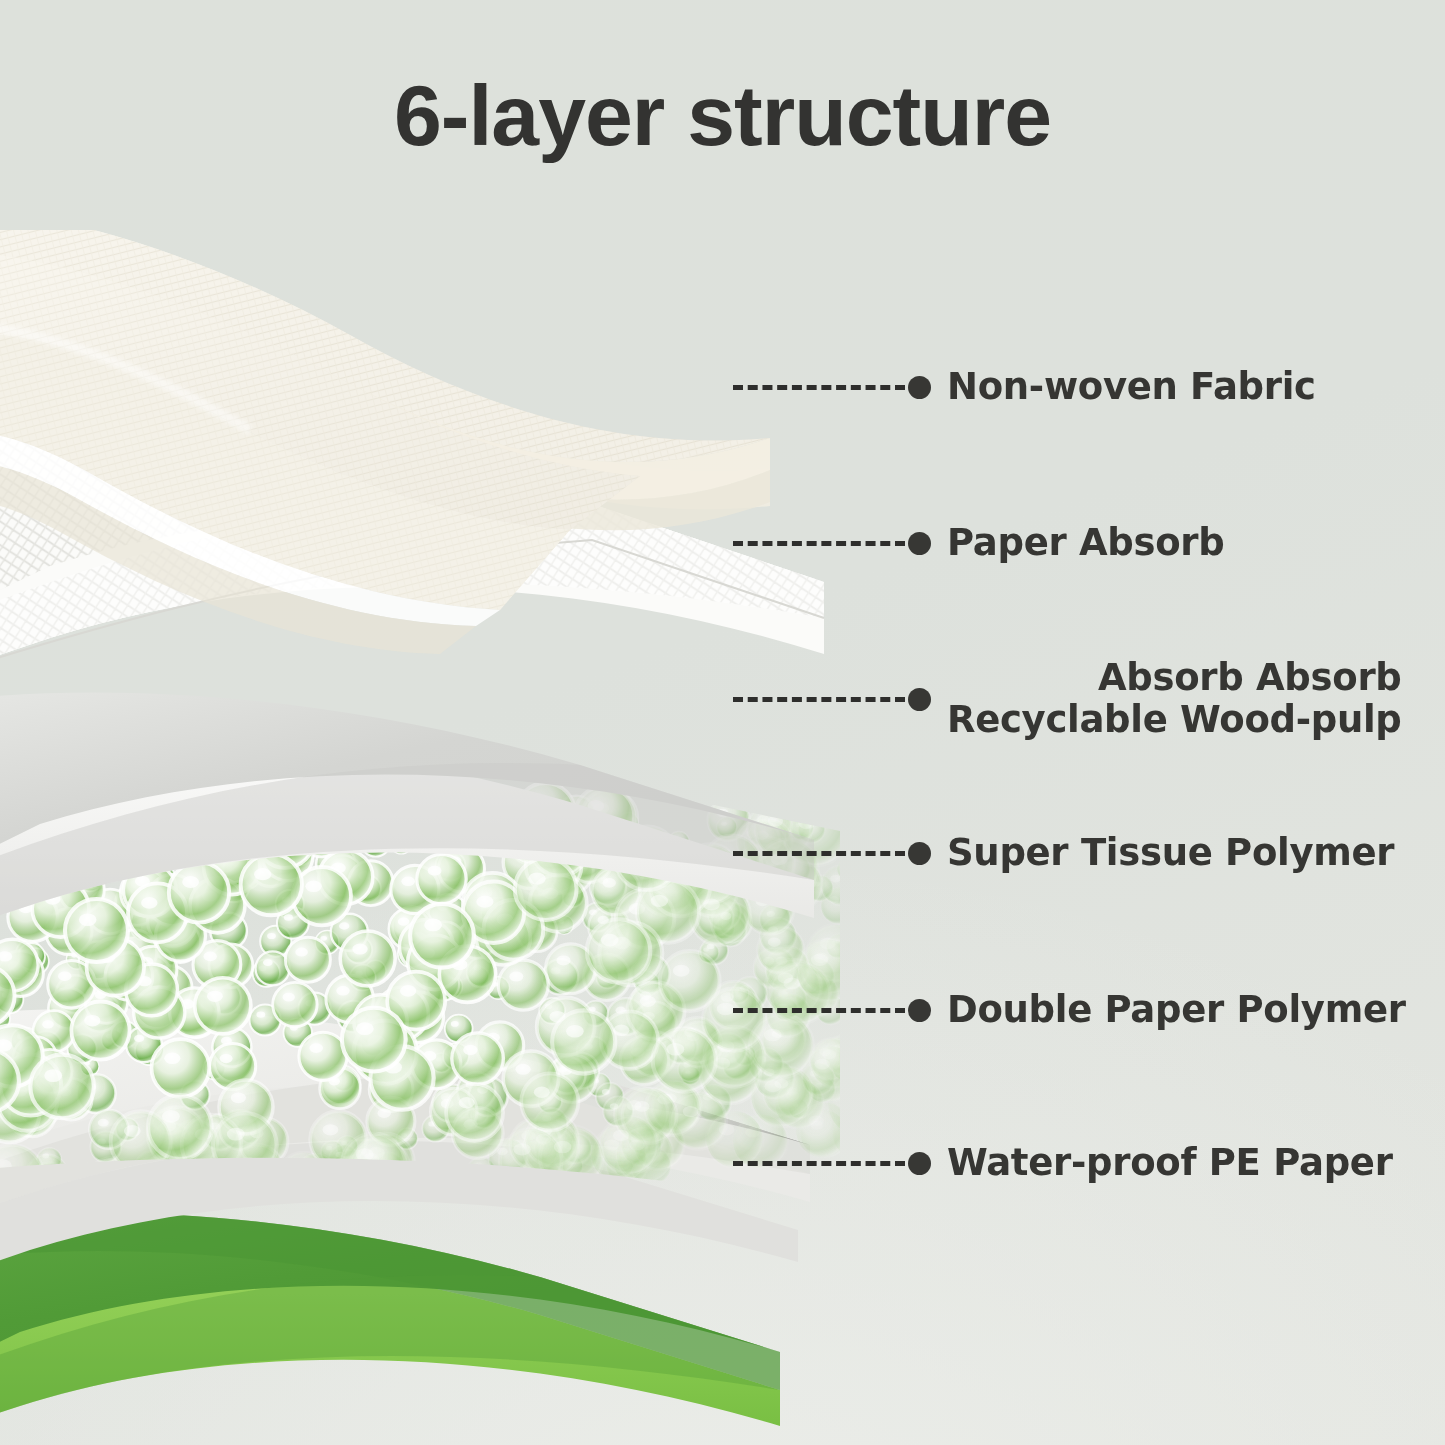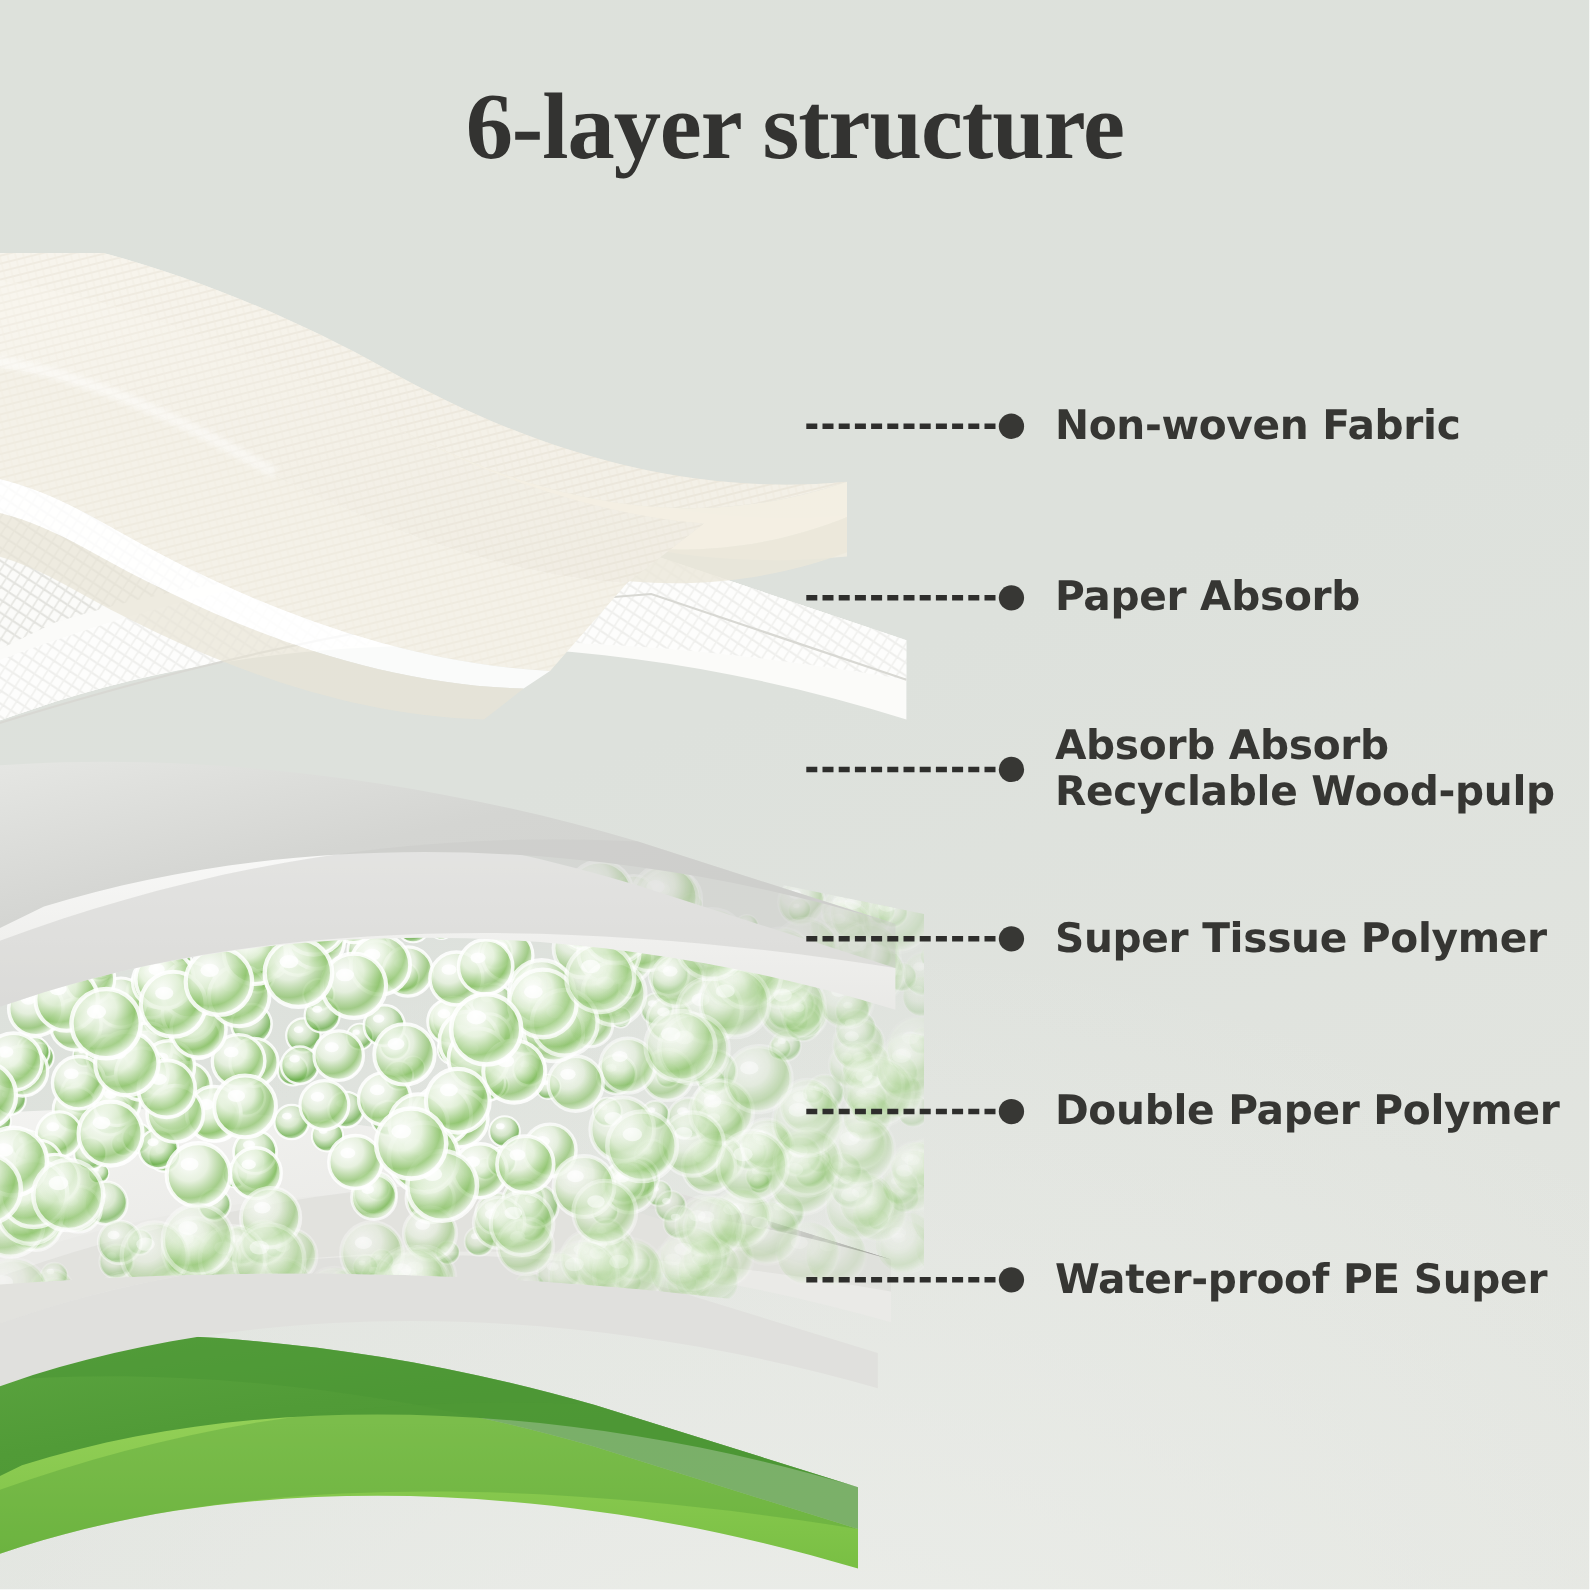--- a/index.html
+++ b/index.html
@@ -22,21 +22,21 @@
     overflow: hidden;
   }
 
   
   #title {
     position: absolute;
     top: 72px;
     left: 0;
     width: 1445px;
     text-align: center;
-    font-family: Liberation Serif, serif;
+    font-family: Liberation Sans, sans-serif;
     font-weight: bold;
     font-size: 86px;
     letter-spacing: -1px;
     color: #333331;
     line-height: 1;
     white-space: nowrap;
   }
 
   
   #illustration {
@@ -69,28 +69,29 @@
   }
   .dot {
     width: 23px;
     height: 23px;
     border-radius: 50%;
     background: #373734;
     margin-left: 3px;
     flex: none;
   }
   .callout-label {
-    margin-left: 28px;
+    margin-left: 16px;
     font-family: "DejaVu Sans", sans-serif;
     font-weight: bold;
     font-size: 37px;
     line-height: 1.14;
     color: #363633;
     white-space: pre-line;
     letter-spacing: -0.3px;
+    text-align: right;
   }
   .callout .callout-label {
     position: relative;
     top: 0;
   }
   .two-line .callout-label {
     line-height: 1.13;
   }
 
   
@@ -1423,16 +1424,16 @@
 
   <div class="callout" style="left:733px; top:1010px;">
     <span class="dash"></span>
     <span class="dot"></span>
     <span class="callout-label">Double Paper Polymer</span>
   </div>
 
   <div class="callout" style="left:733px; top:1163px;">
     <span class="dash"></span>
     <span class="dot"></span>
-    <span class="callout-label">Water-proof PE Super</span>
+    <span class="callout-label">Water-proof PE Paper</span>
   </div>
 
 </div>
 
 </body></html>

